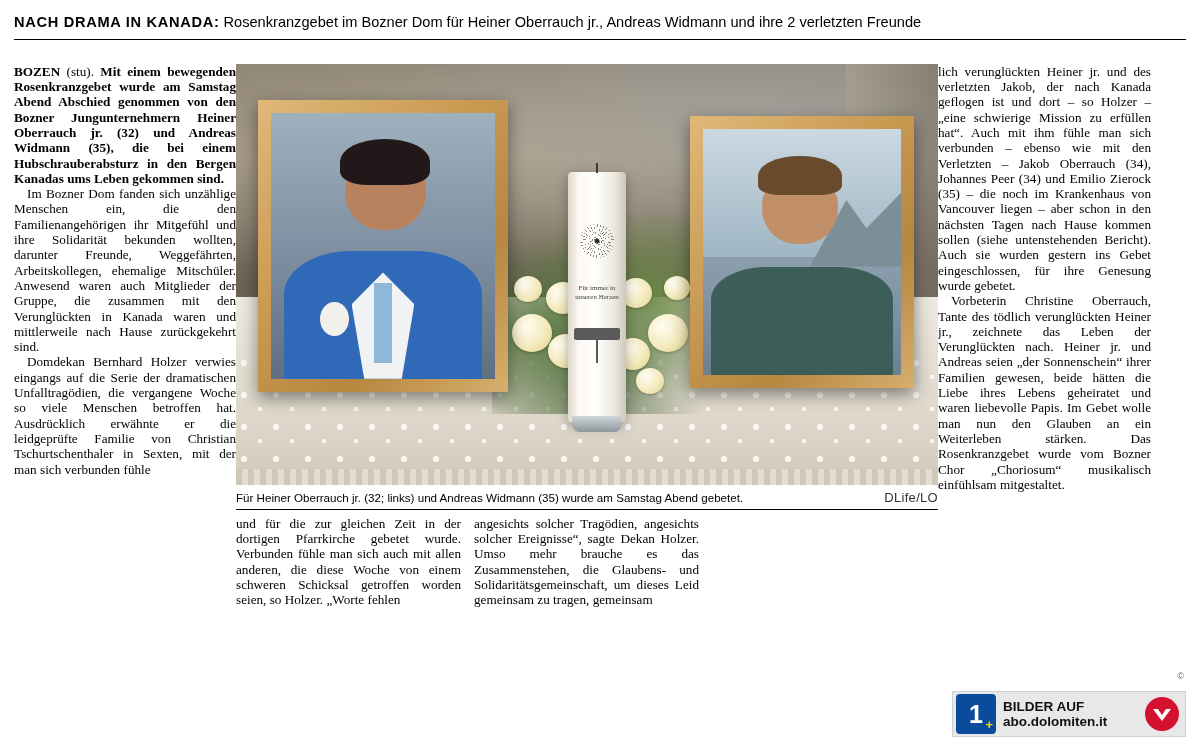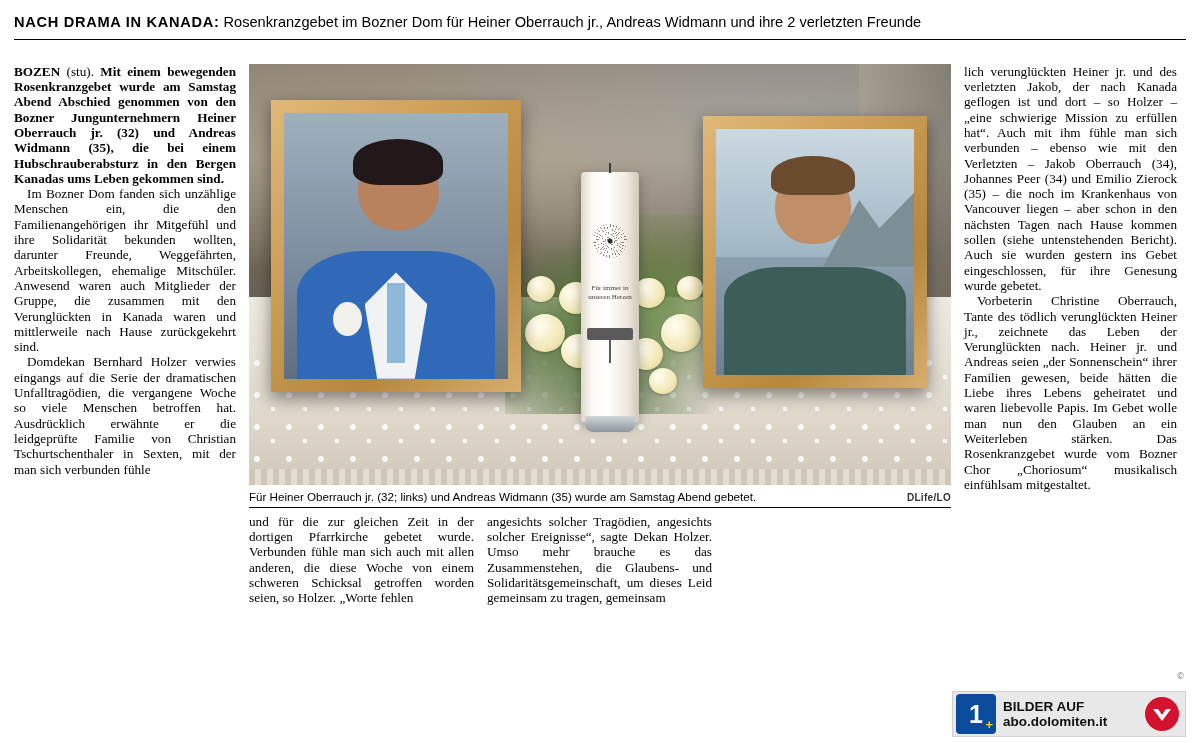--- a/index.html
+++ b/index.html
@@ -37,21 +37,20 @@
     font-weight: bold;
     letter-spacing: 0.7px;
   }
   .rule {
     border-top: 1px solid #000;
     margin: 4px 0 9px 0;
   }
   
   .body-wrap {
     display: flex;
-    gap: 13px;
     height: 555px;
     margin-top: 24px;
   }
   .col-left {
     width: 222px;
     flex: 0 0 222px;
   }
   .col-center {
     width: 702px;
     flex: 0 0 702px;
@@ -87,21 +86,21 @@
     font-family: "Liberation Sans", sans-serif;
     font-size: 11.6px;
     padding: 5px 0 4px 0;
     display: flex;
     justify-content: space-between;
     align-items: baseline;
     border-bottom: 1px solid #000;
     margin-bottom: 6px;
     text-align: right;
   }
-  .credit { font-size: 10px; color: #333; letter-spacing: 0.3px; font-weight: bold; }
+  .credit { font-size: 13px; color: #333; letter-spacing: 0.3px; }
   .under-photo {
     display: flex;
     gap: 13px;
   }
   .under-col {
     width: 225px;
     flex: 0 0 225px;
   }
   
   .promo {

